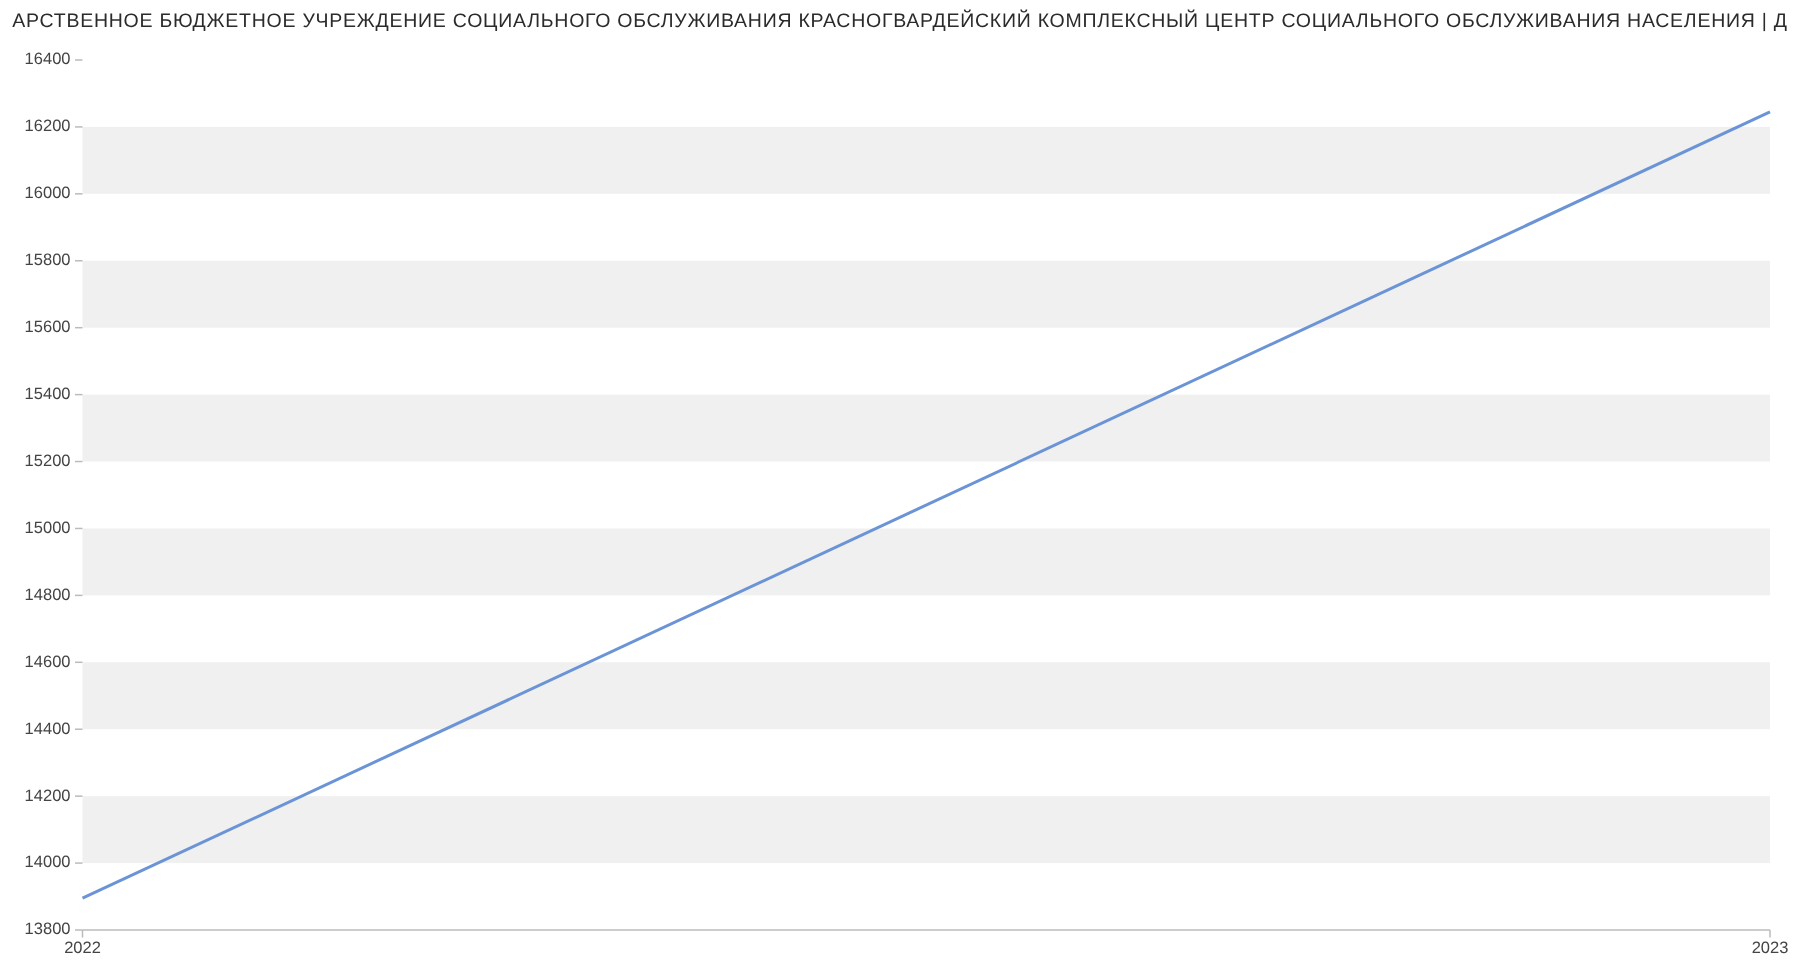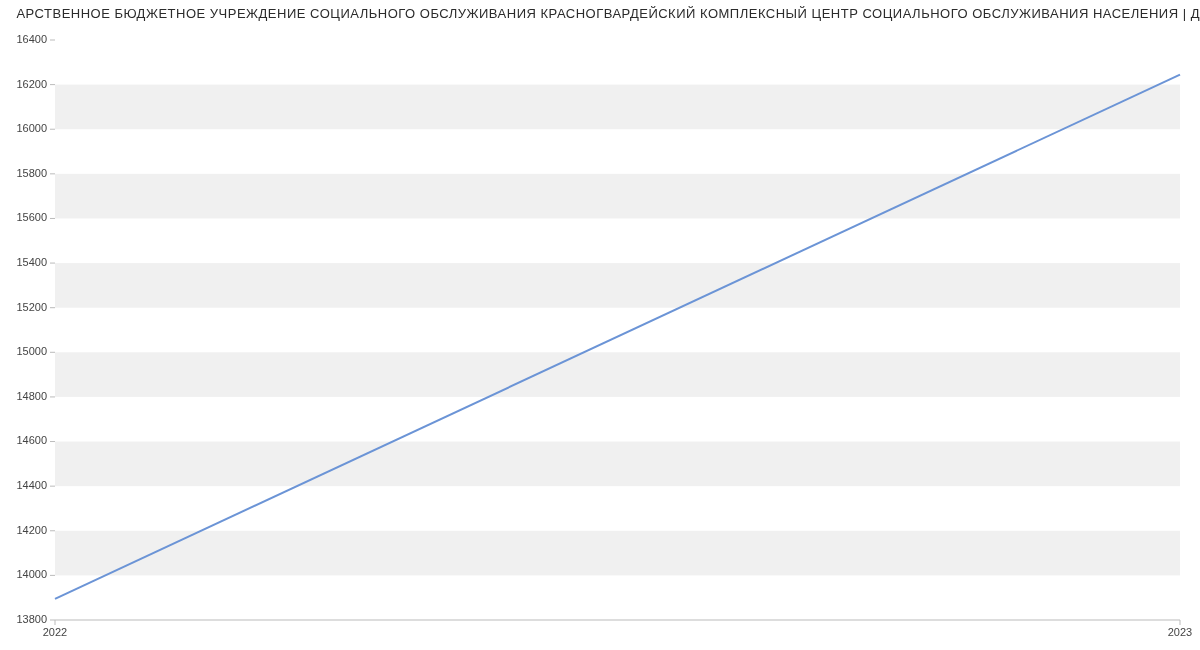--- a/index.html
+++ b/index.html
@@ -13,21 +13,21 @@
   }
   #title {
     font-size: 13px;
     letter-spacing: 0.5px;
     color: #2b2b2b;
     white-space: nowrap;
     position: absolute;
     top: 6px;
     left: 0;
     width: 1200px;
-    text-align: right;
+    text-align: center;
   }
   #chart {
     position: absolute;
     top: 30px;
     left: 0;
     width: 1200px;
     overflow: visible;
   }
   .ylabel {
     font-size: 11px;

